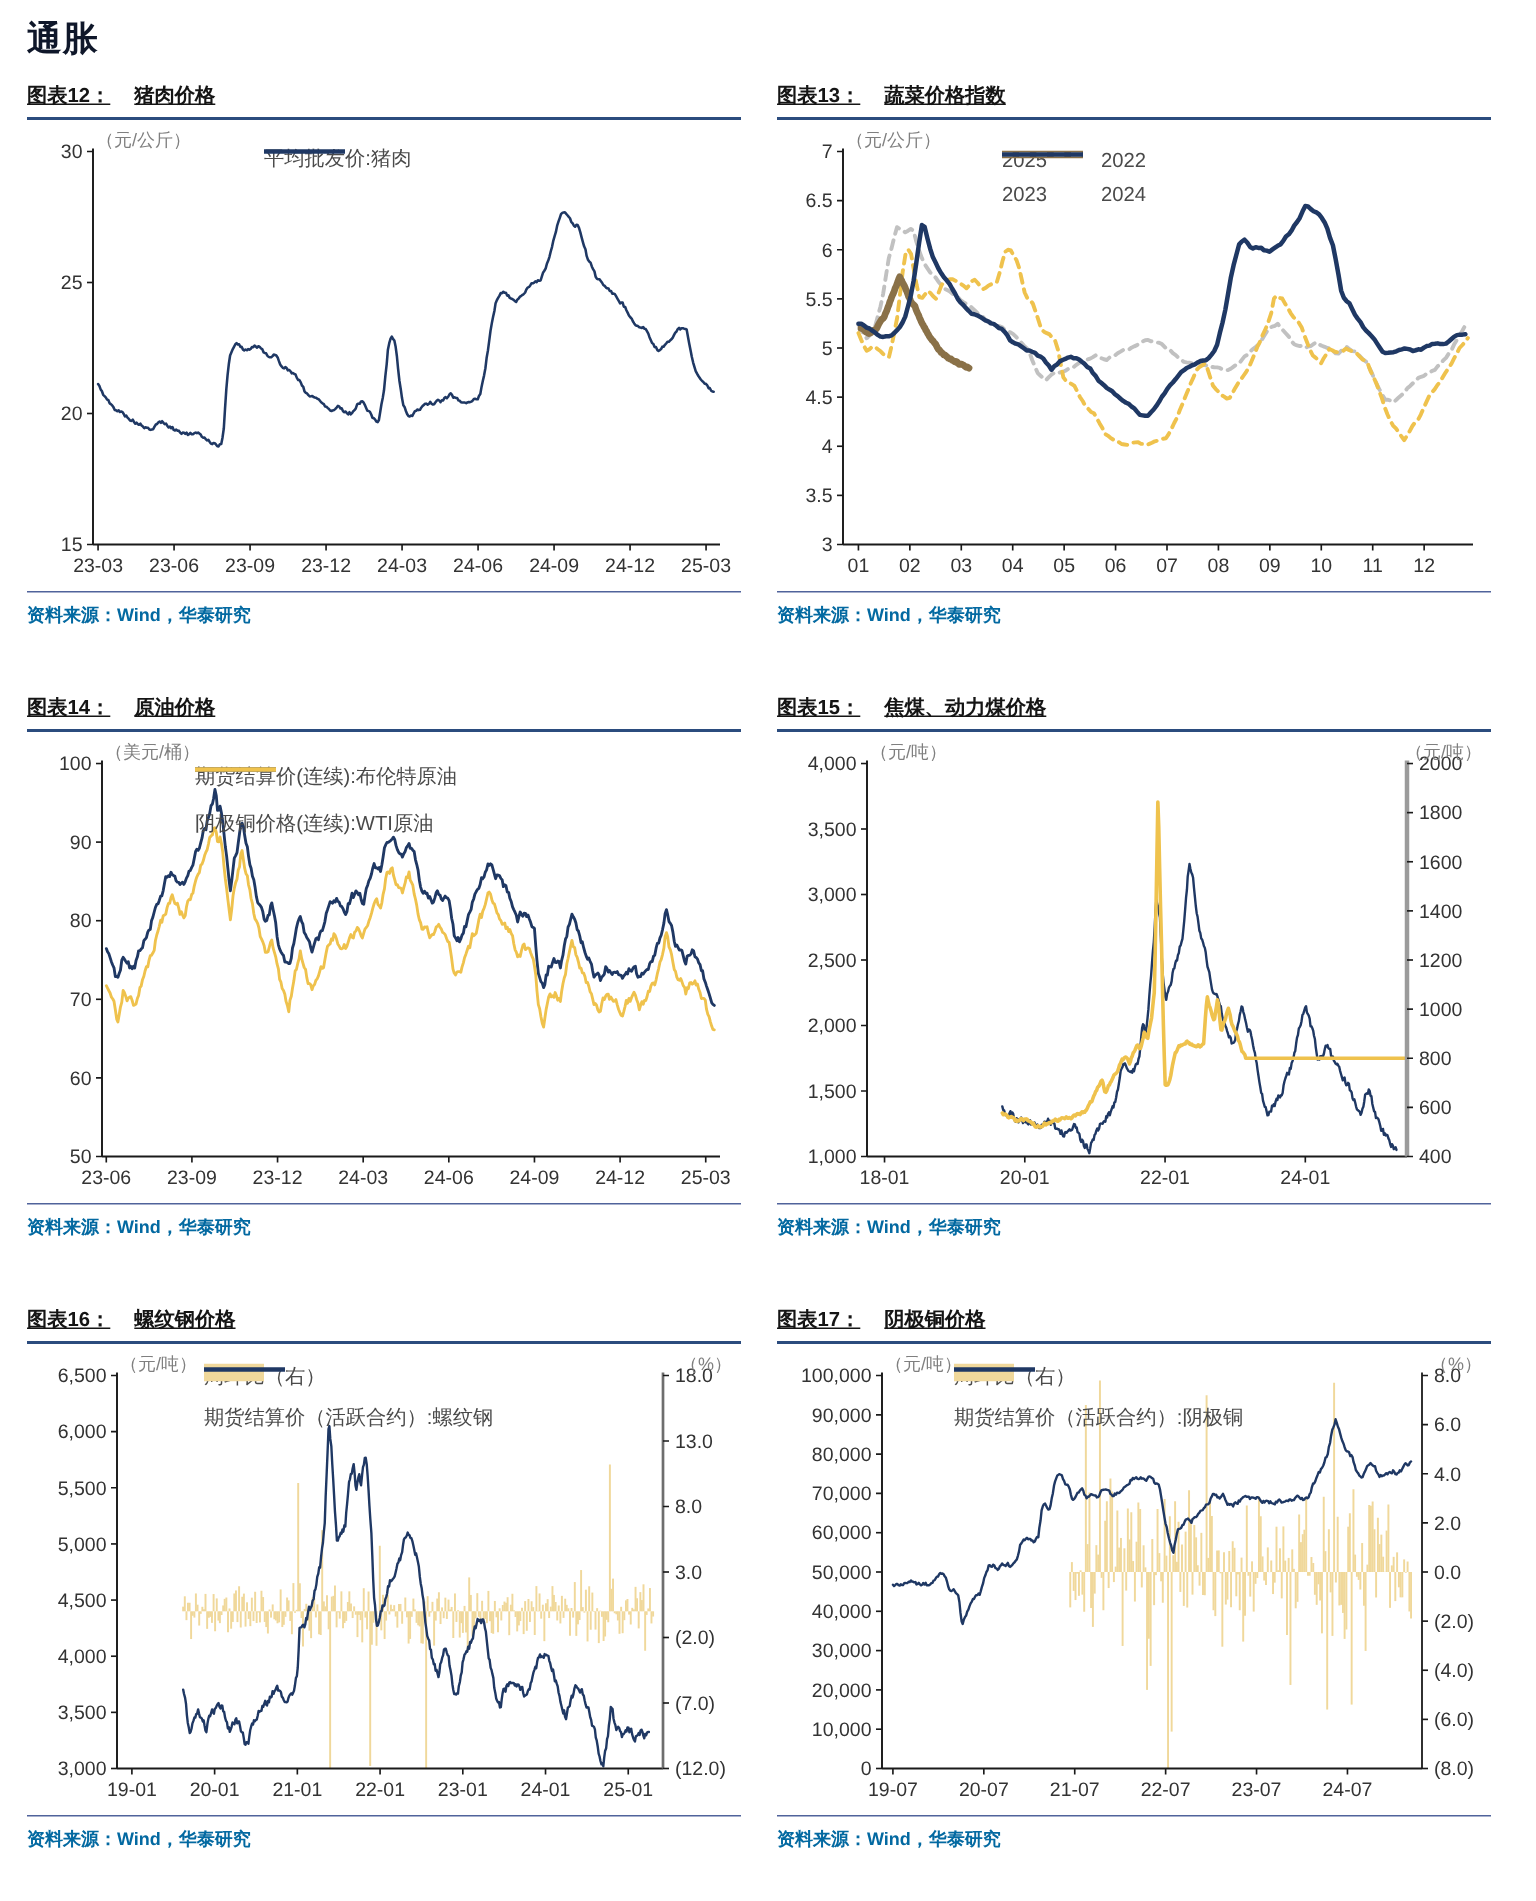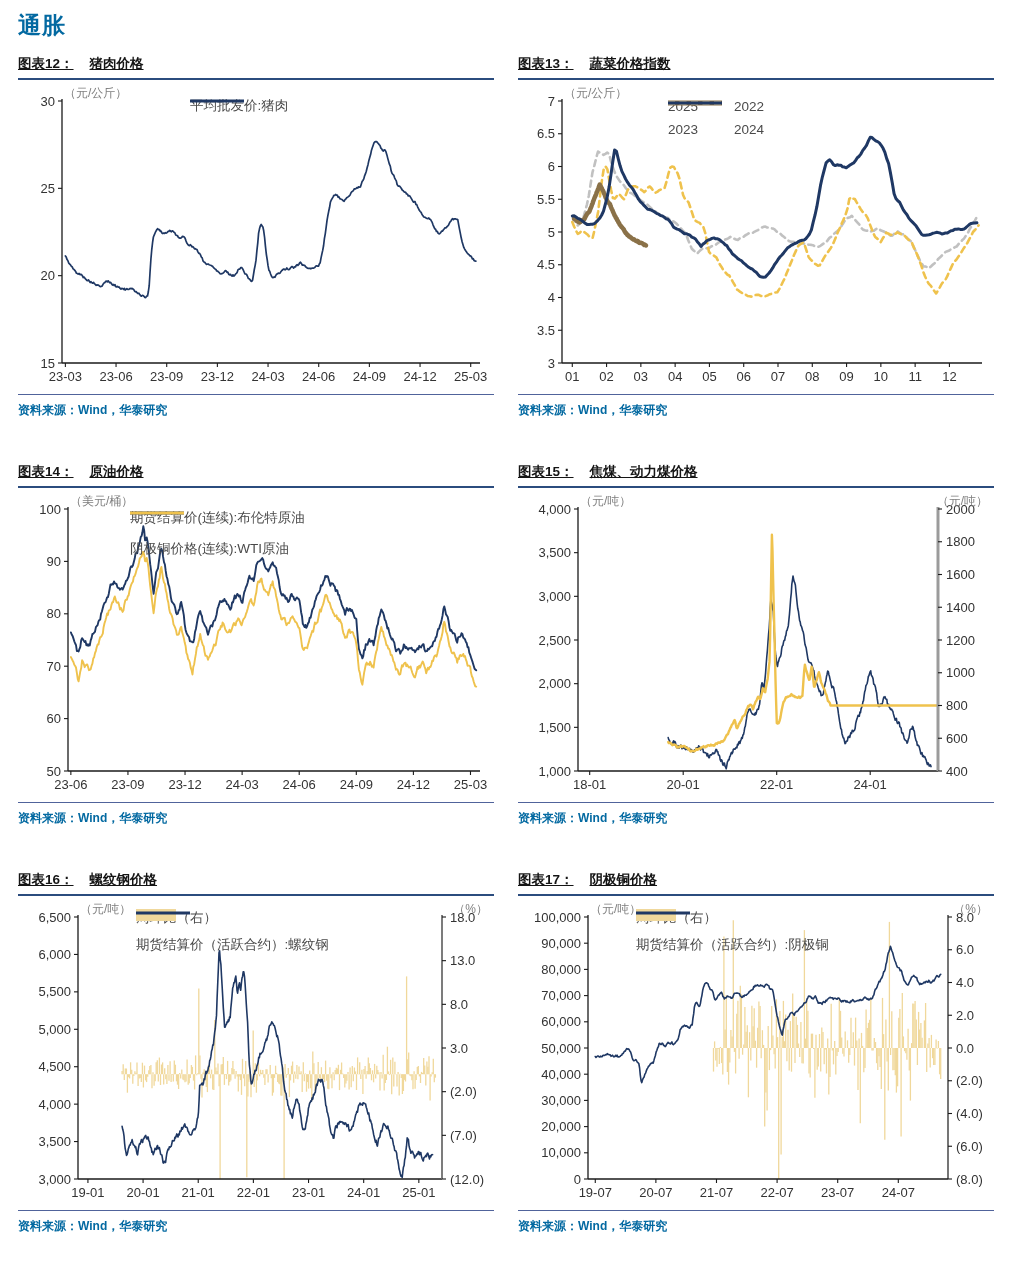--- a/index.html
+++ b/index.html
@@ -1,18 +1,18 @@
 <!DOCTYPE html>
 <html lang="zh"><head>
 <meta charset="utf-8">
 <style>
   html,body{margin:0;padding:0;background:#ffffff;}
   body{width:1024px;font-family:"Liberation Sans","DejaVu Sans",sans-serif;-webkit-font-smoothing:antialiased;}
   .page{padding:6px 30px 14px 18px;}
-  h1.page-title{font-size:23px;font-weight:bold;color:#0369a1;margin:4px 0 14px 0;letter-spacing:1px;}
+  h1.page-title{font-size:23px;font-weight:bold;color:#0f172a;margin:4px 0 14px 0;letter-spacing:1px;}
   .grid{display:grid;grid-template-columns:476px 476px;column-gap:24px;row-gap:44px;}
   .chart-card{width:476px;}
   .fig-title{font-size:13.5px;font-weight:bold;color:#151515;padding-bottom:5px;white-space:nowrap;text-decoration:underline;}
   .fig-title .fig-label{margin-right:16px;}
   .title-rule{border-top:2px solid #2B4C7E;}
   .plot-wrap{position:relative;height:306px;margin-top:5px;}
   .plot-wrap svg{position:absolute;left:0;top:0;}
   .unit{position:absolute;font-size:12px;color:#7F7F7F;top:0;white-space:nowrap;}
   .unit.right{text-align:right;}
   .legend{position:absolute;display:grid;}
@@ -57,21 +57,21 @@
               <text x="300.7111111111111" y="296" text-anchor="middle" font-size="13" fill="#333333" font-family="inherit">24-06</text>
               <line x1="351.37777777777774" x2="351.37777777777774" y1="278" y2="282" stroke="#1a1a1a" stroke-width="1.1"></line>
               <text x="351.37777777777774" y="296" text-anchor="middle" font-size="13" fill="#333333" font-family="inherit">24-09</text>
               <line x1="402.0444444444444" x2="402.0444444444444" y1="278" y2="282" stroke="#1a1a1a" stroke-width="1.1"></line>
               <text x="402.0444444444444" y="296" text-anchor="middle" font-size="13" fill="#333333" font-family="inherit">24-12</text>
               <line x1="452.7111111111111" x2="452.7111111111111" y1="278" y2="282" stroke="#1a1a1a" stroke-width="1.1"></line>
               <text x="452.7111111111111" y="296" text-anchor="middle" font-size="13" fill="#333333" font-family="inherit">25-03</text>
             </g>
           </svg>
           <div class="unit" style="left: 46px;">（元/公斤）</div>
-          <div class="legend" style="left: 172px; top: 12px; grid-template-columns: repeat(1, auto); gap: 10px 0px;">
+          <div class="legend" style="left: 158px; top: 12px; grid-template-columns: repeat(1, auto); gap: 10px 0px;">
             <div class="legend-item">
               <svg width="54" height="8">
                 <line x1="0" x2="54" y1="4" y2="4" stroke="#1F3864" stroke-width="3"></line>
               </svg>
               <span>平均批发价:猪肉</span>
             </div>
           </div>
         </div>
         <div class="src-sep"></div>
         <div class="src">资料来源：Wind，华泰研究</div>

